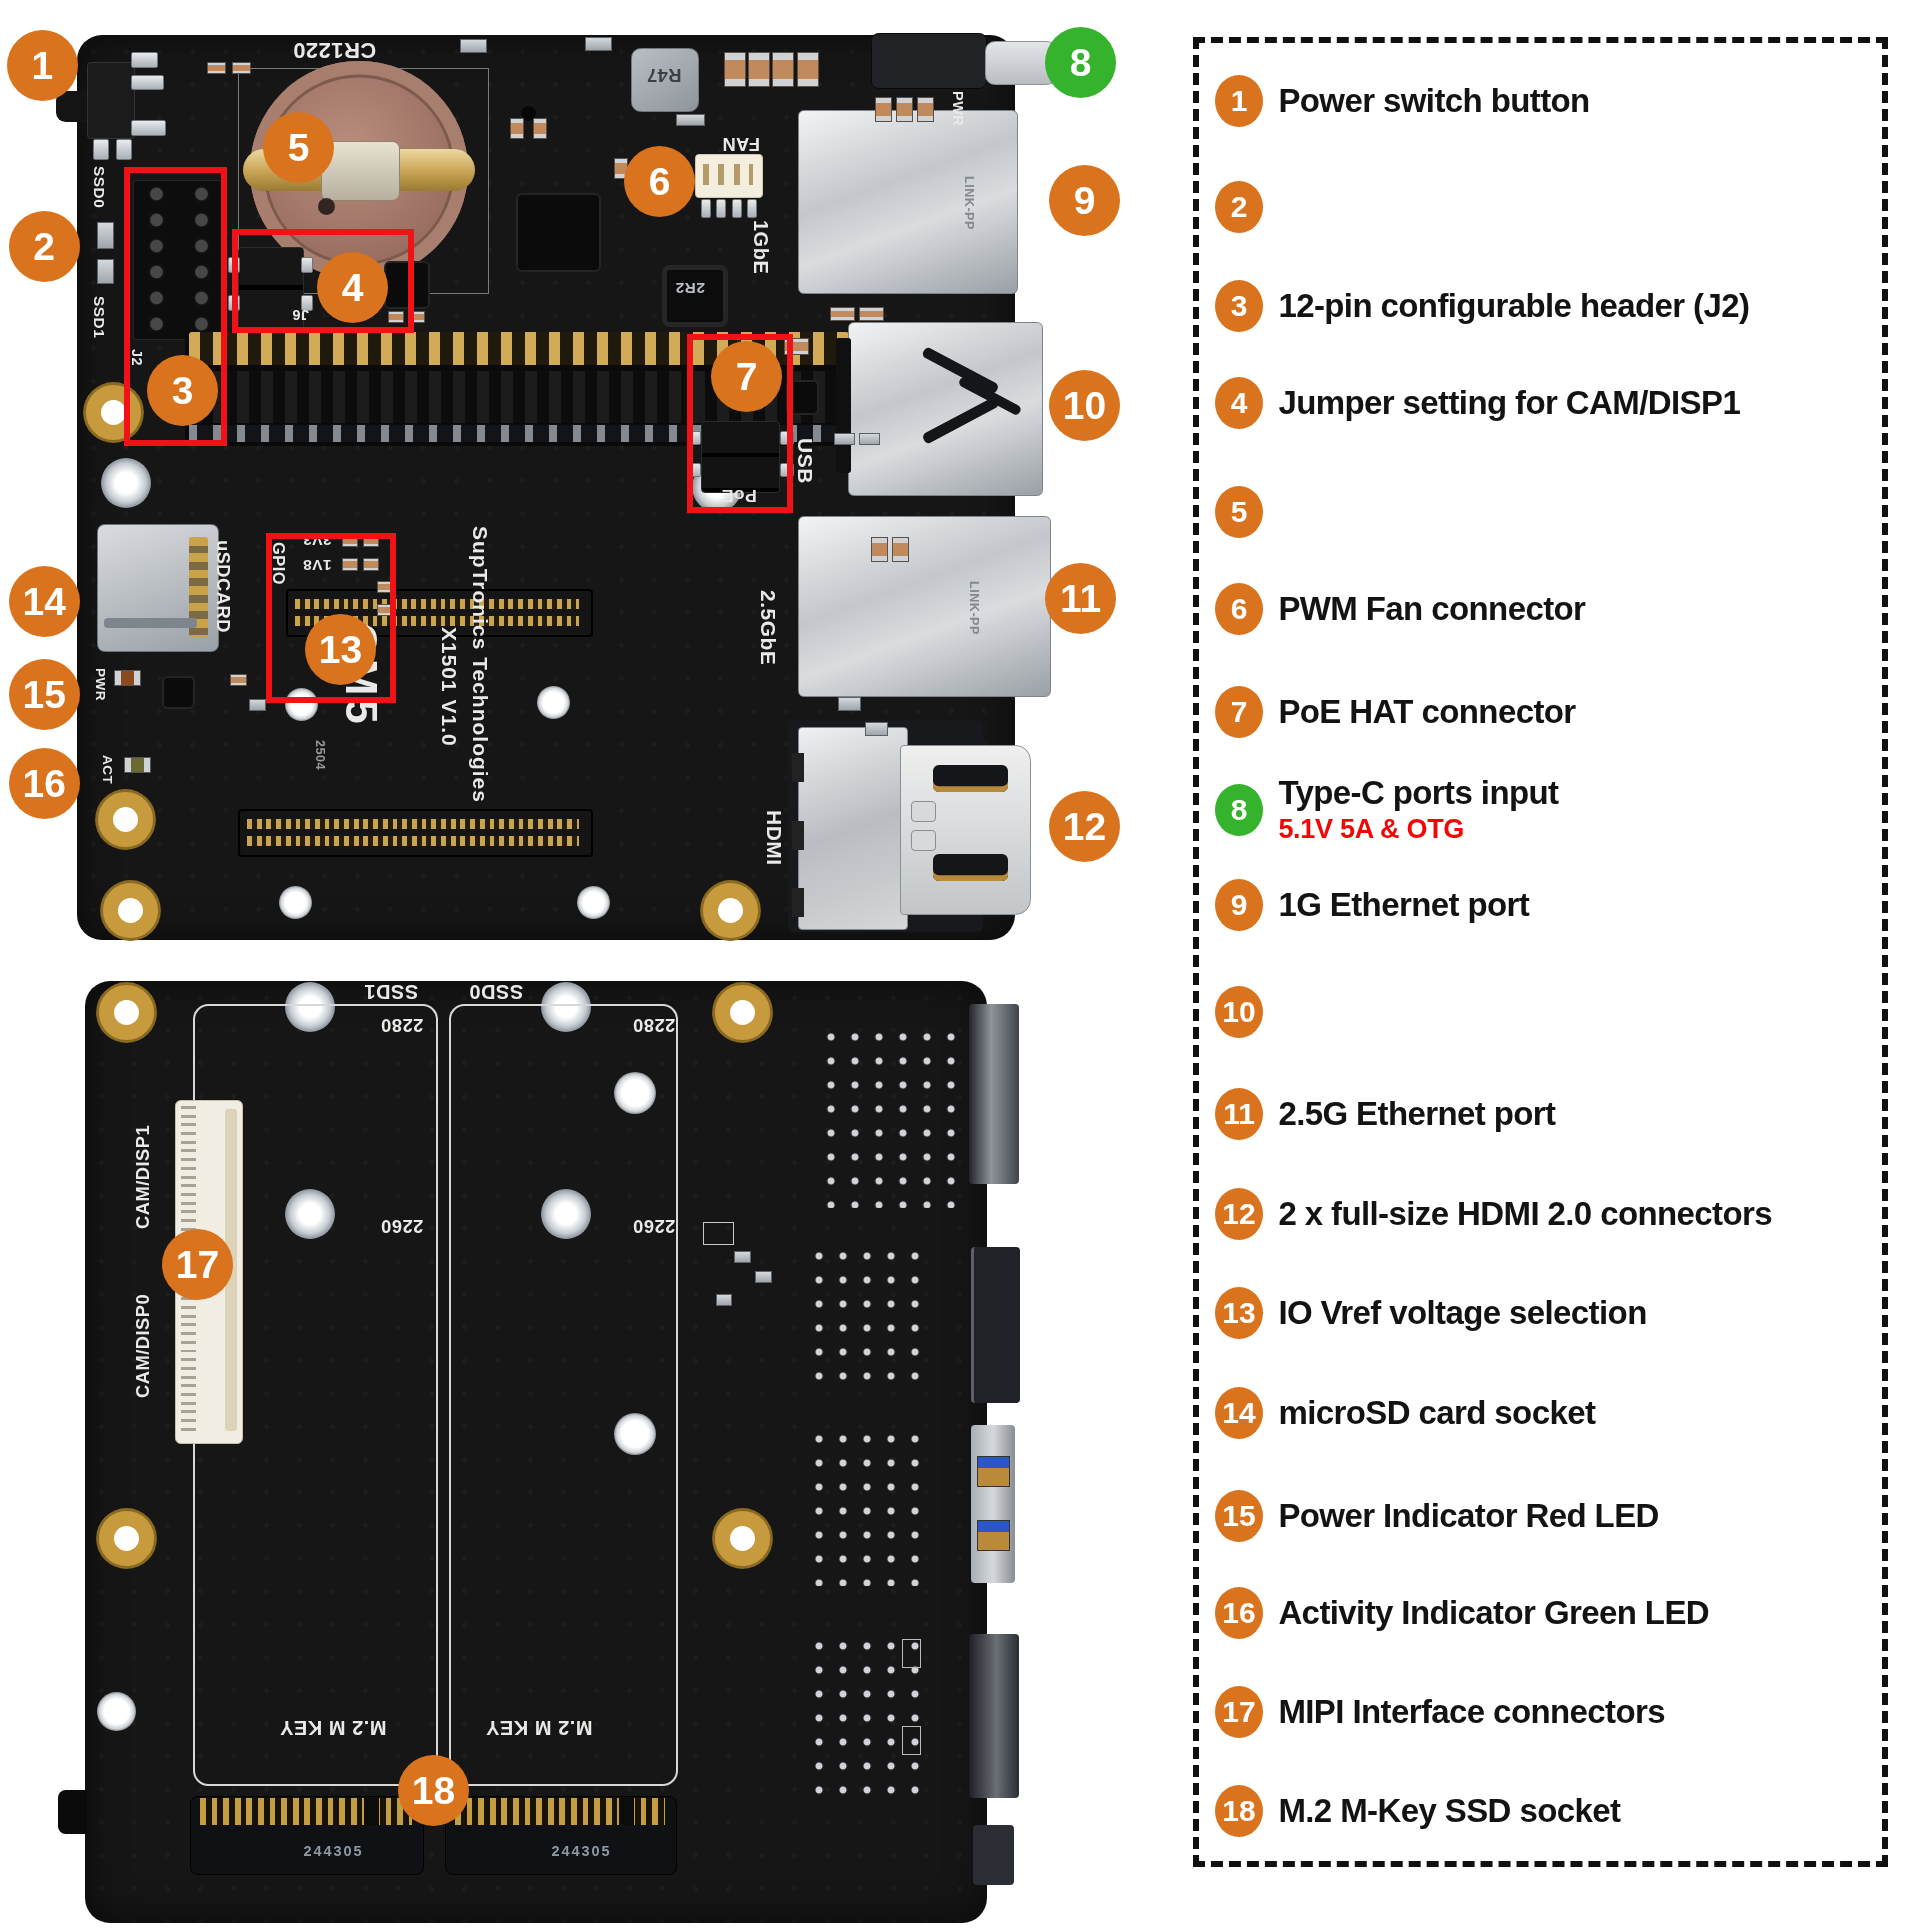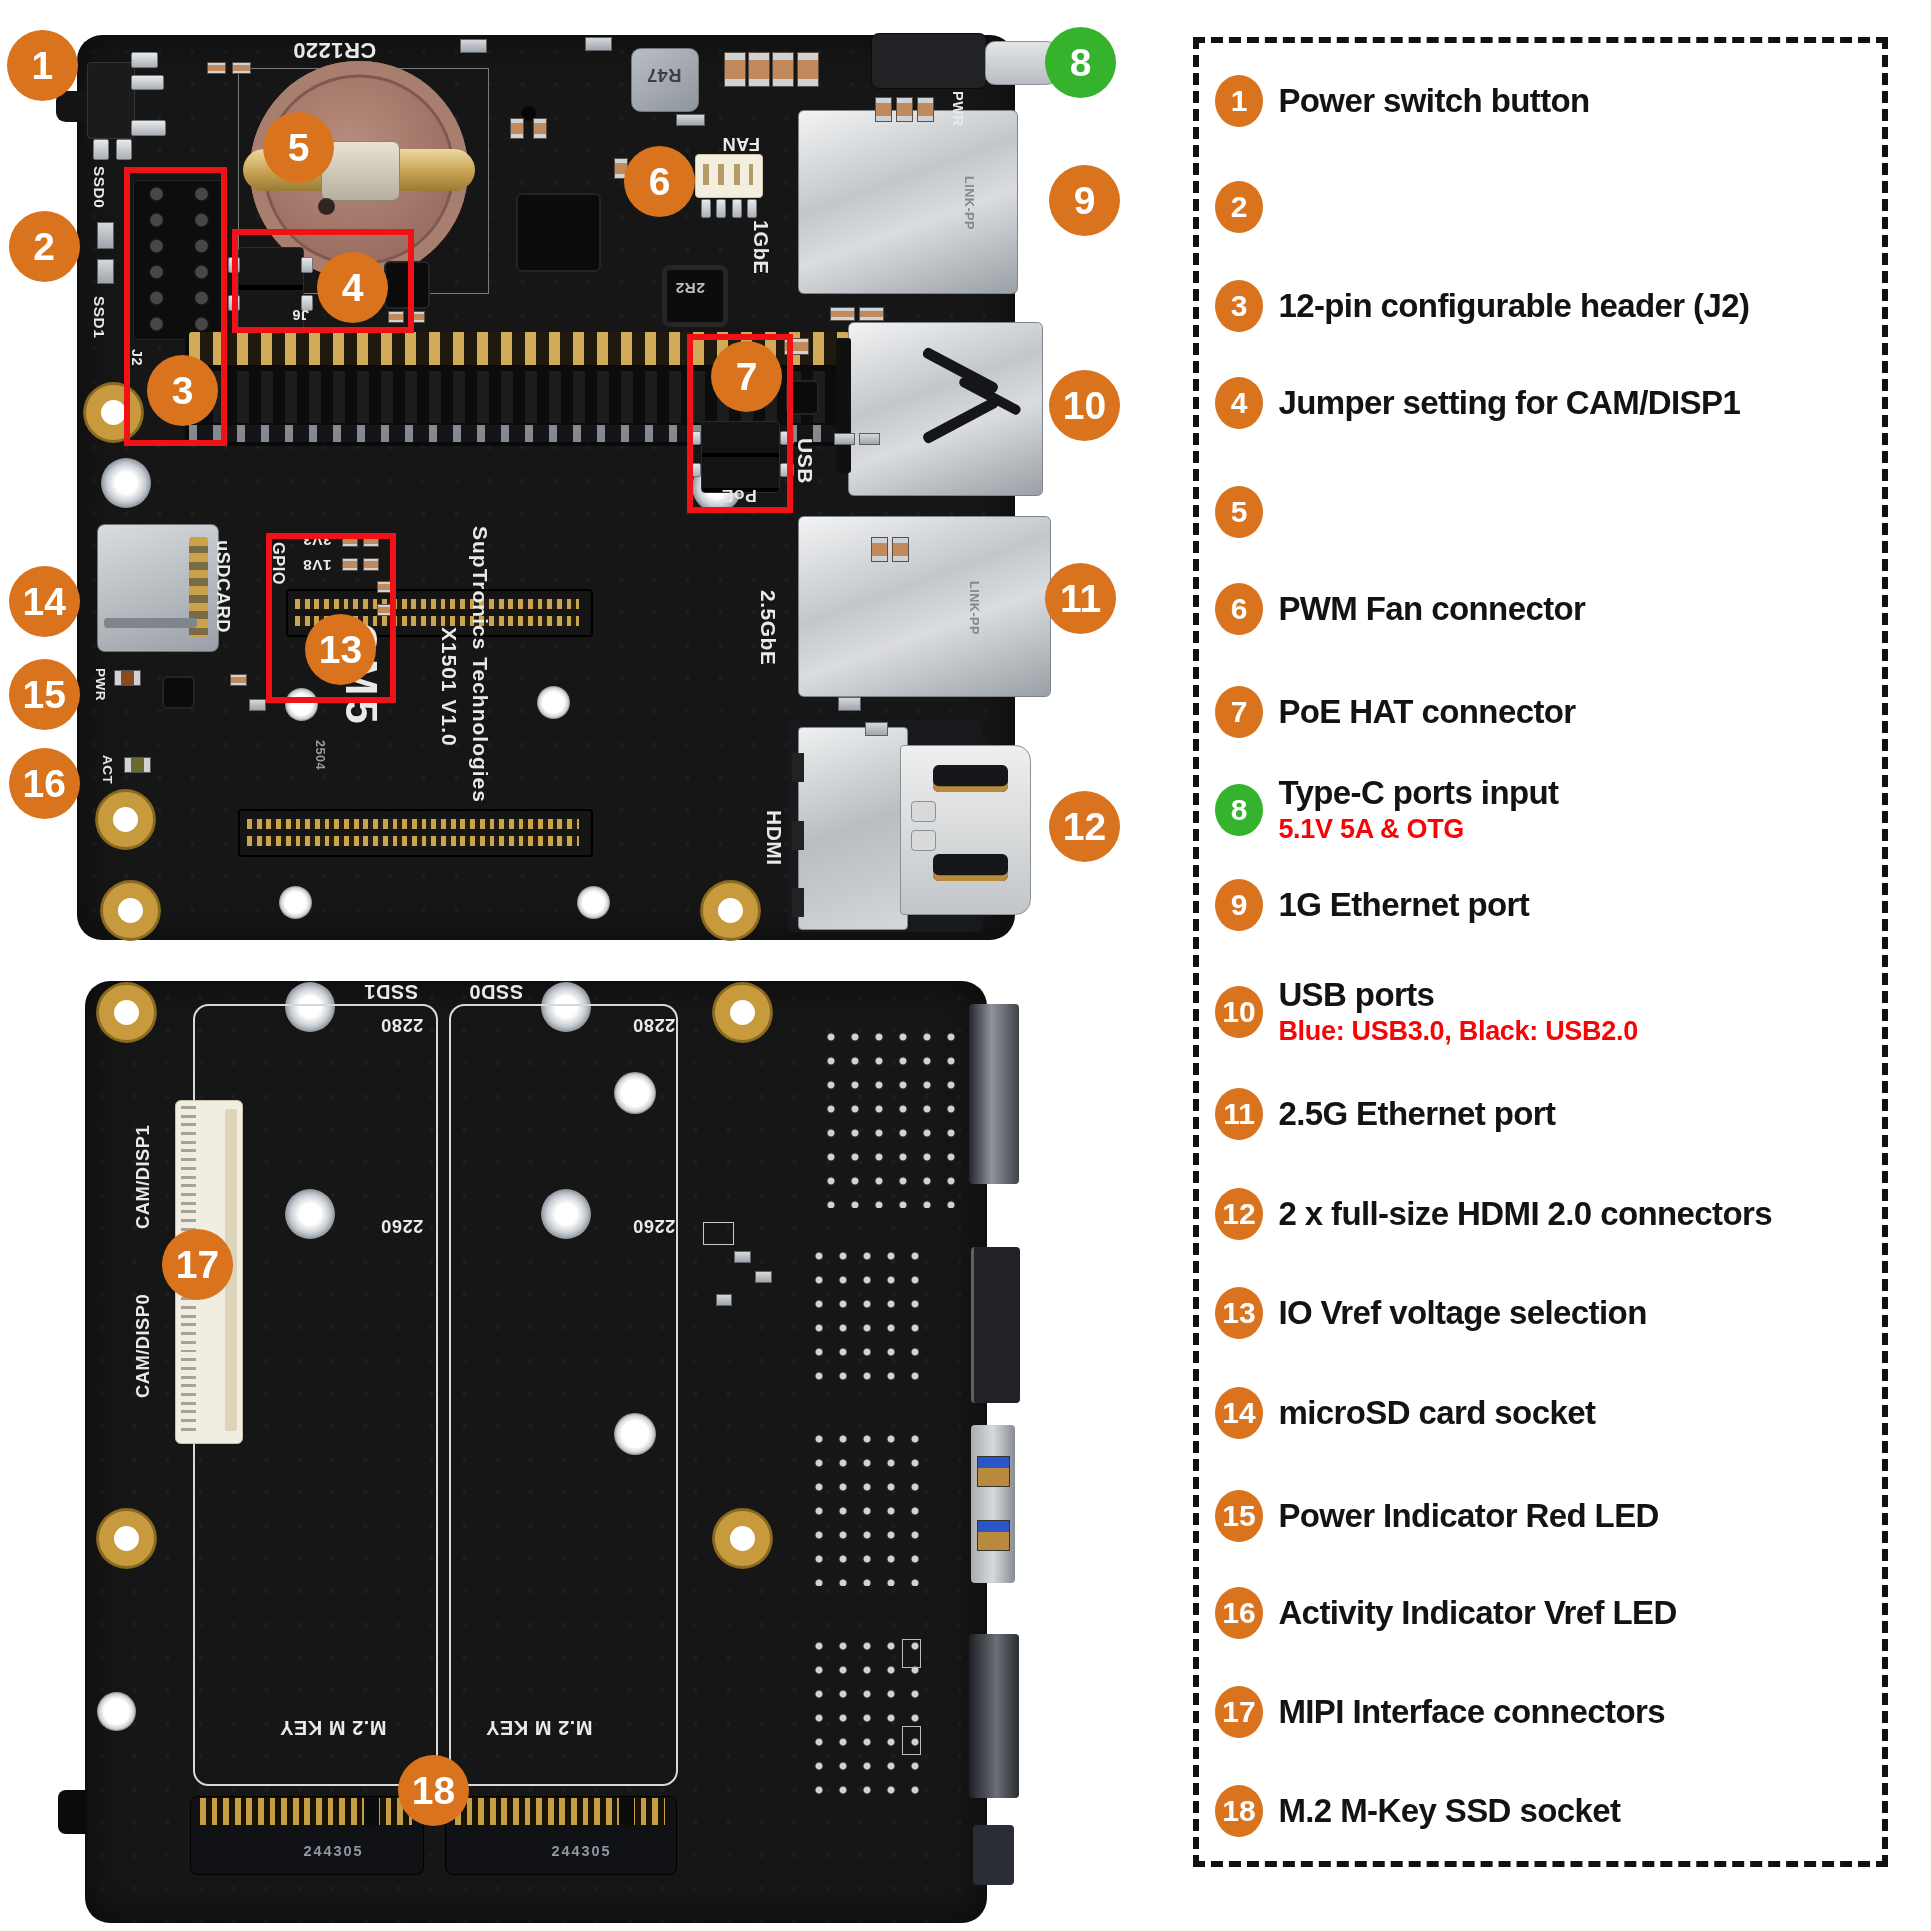--- a/index.html
+++ b/index.html
@@ -330,24 +330,20 @@
       <div class="lt">Type-C ports input</div>
       <div class="ls">5.1V 5A &amp; OTG</div>
     </div>
   </div>
   <div class="a li" style="left:1215px;top:869px;height:71px;">
     <div class="lb">9</div>
     <div class="lt">1G Ethernet port</div>
   </div>
   <div class="a li" style="left:1215px;top:968px;height:87px;">
     <div class="lb">10</div>
-    <div>
-      <div class="lt">USB ports</div>
-      <div class="ls">Blue: USB3.0, Black: USB2.0</div>
-    </div>
   </div>
   <div class="a li" style="left:1215px;top:1078px;height:71px;">
     <div class="lb">11</div>
     <div class="lt">2.5G Ethernet port</div>
   </div>
   <div class="a li" style="left:1215px;top:1178px;height:71px;">
     <div class="lb">12</div>
     <div class="lt">2 x full-size HDMI 2.0 connectors</div>
   </div>
   <div class="a li" style="left:1215px;top:1277px;height:71px;">
@@ -357,21 +353,21 @@
   <div class="a li" style="left:1215px;top:1377px;height:71px;">
     <div class="lb">14</div>
     <div class="lt">microSD card socket</div>
   </div>
   <div class="a li" style="left:1215px;top:1480px;height:71px;">
     <div class="lb">15</div>
     <div class="lt">Power Indicator Red LED</div>
   </div>
   <div class="a li" style="left:1215px;top:1577px;height:71px;">
     <div class="lb">16</div>
-    <div class="lt">Activity Indicator Vref LED</div>
+    <div class="lt">Activity Indicator Green LED</div>
   </div>
   <div class="a li" style="left:1215px;top:1676px;height:71px;">
     <div class="lb">17</div>
     <div class="lt">MIPI Interface connectors</div>
   </div>
   <div class="a li" style="left:1215px;top:1775px;height:71px;">
     <div class="lb">18</div>
     <div class="lt">M.2 M-Key SSD socket</div>
   </div>
 

